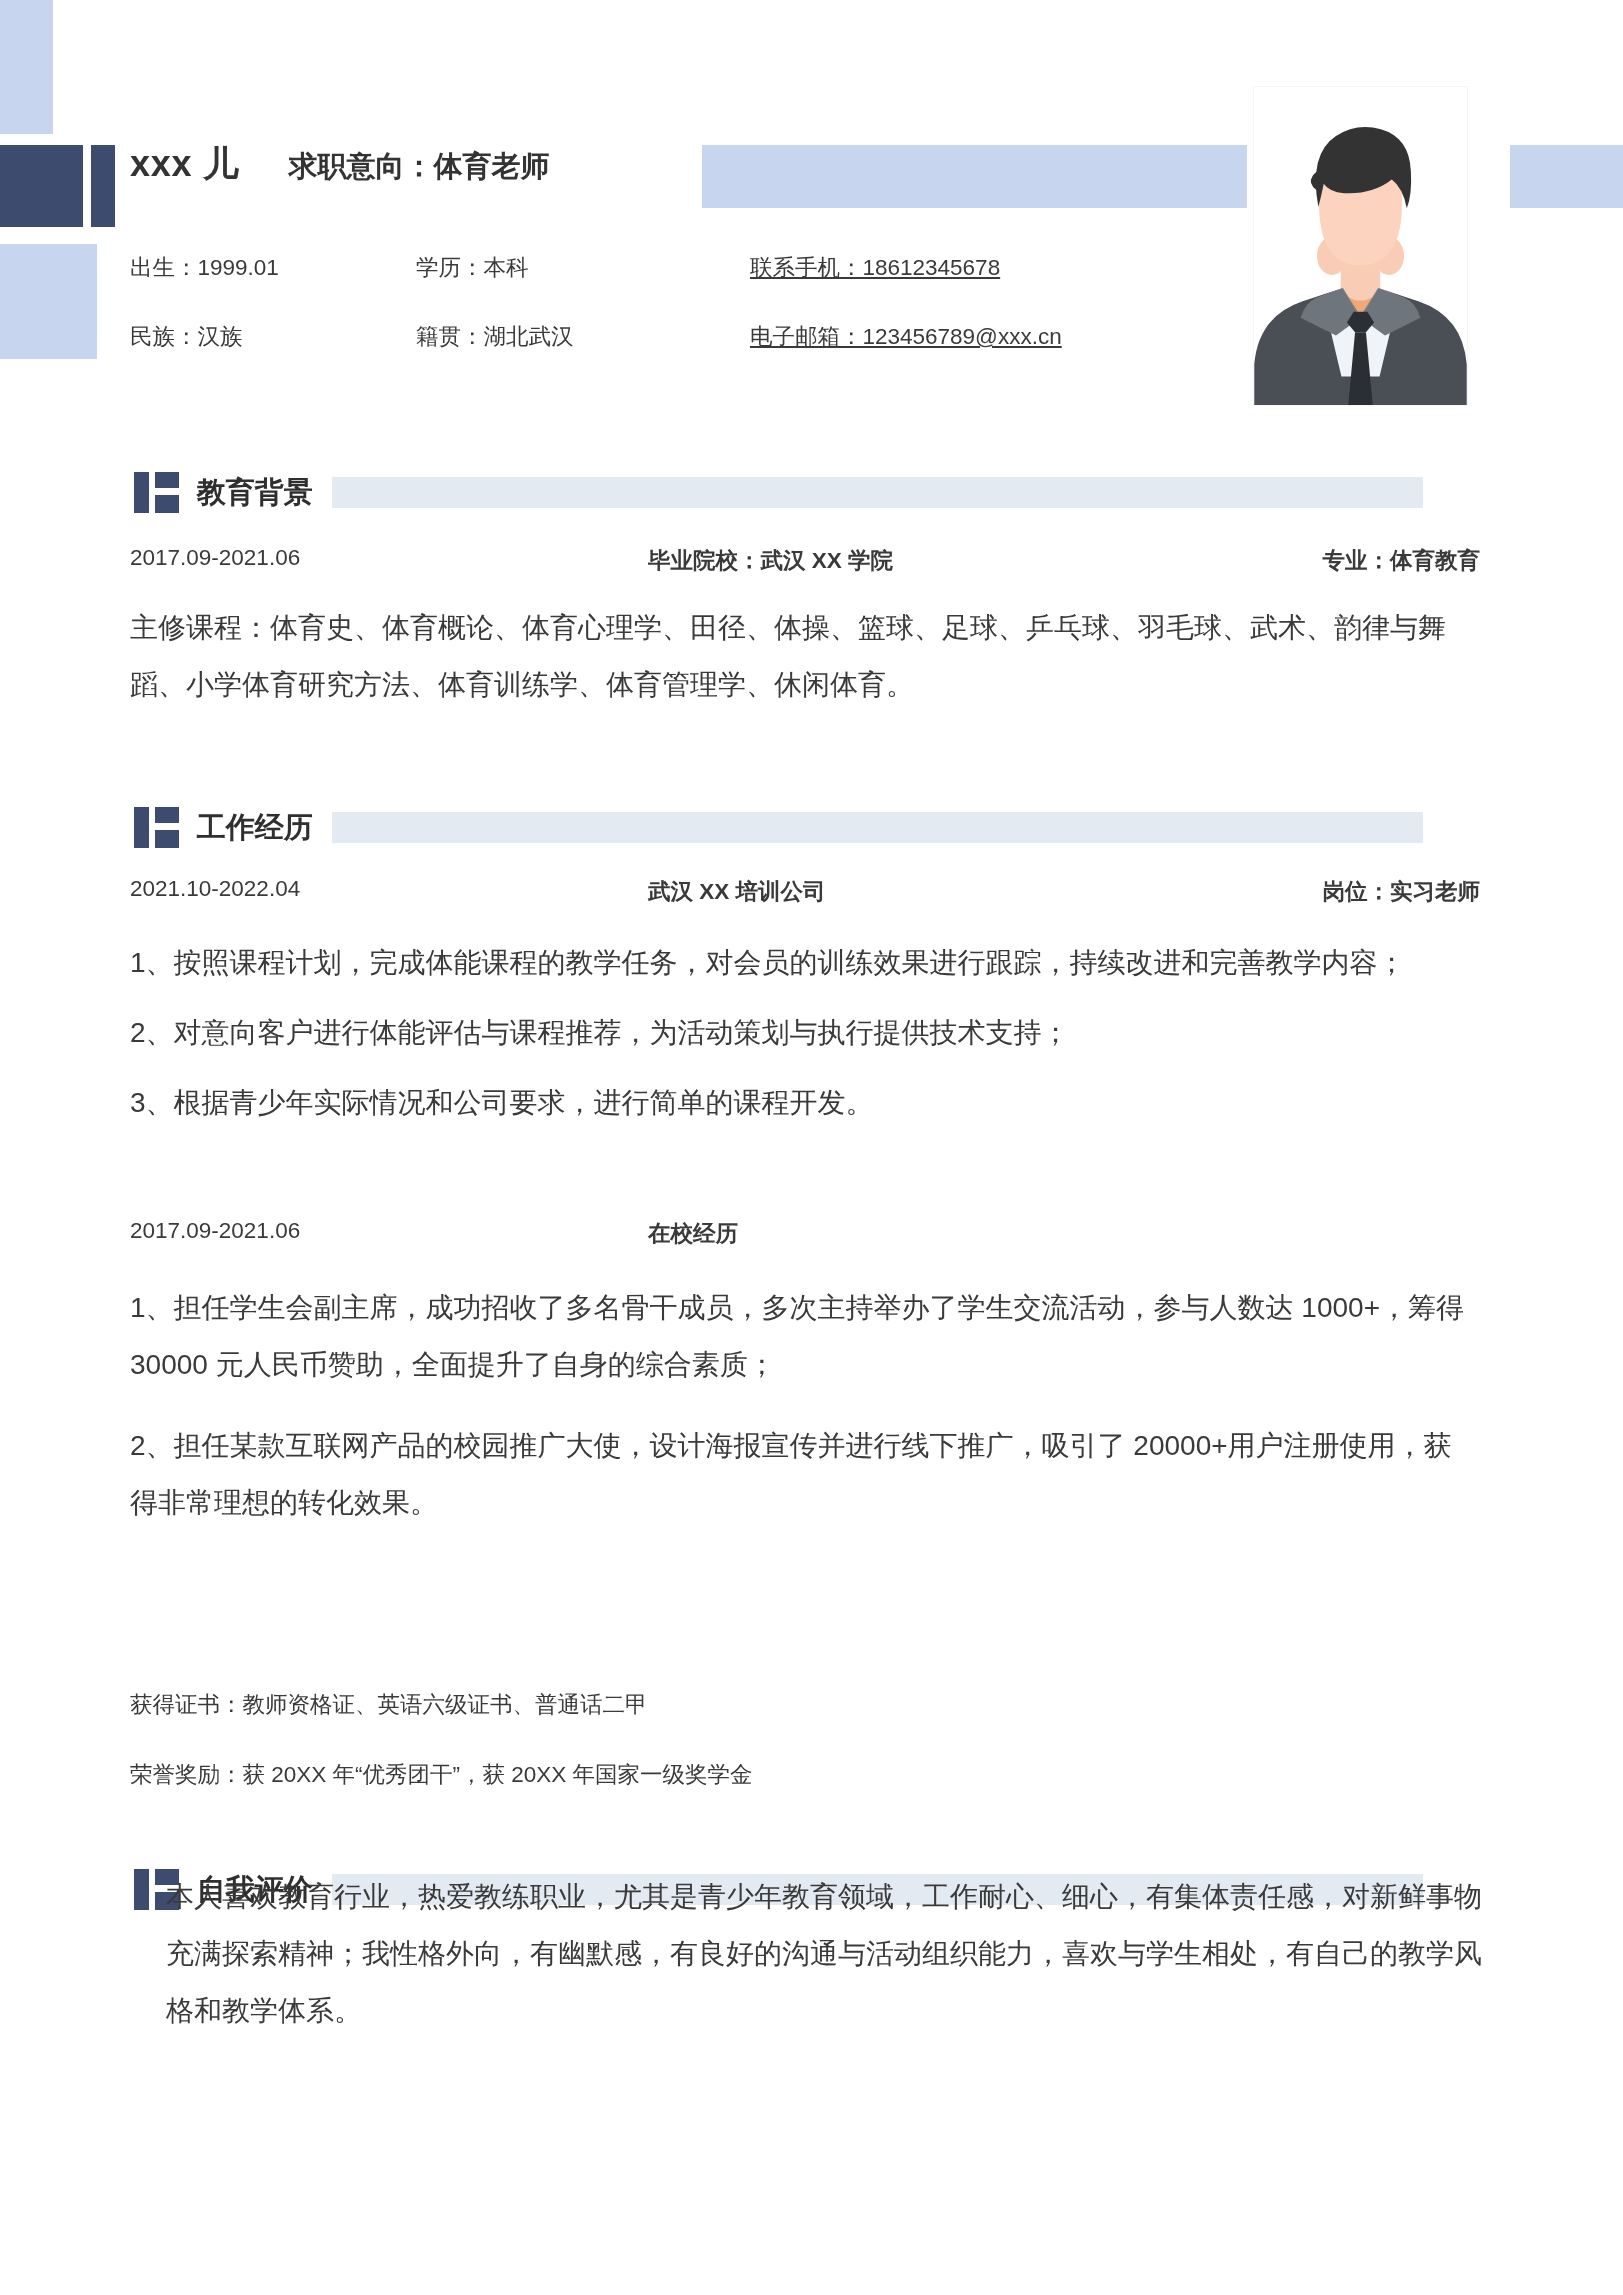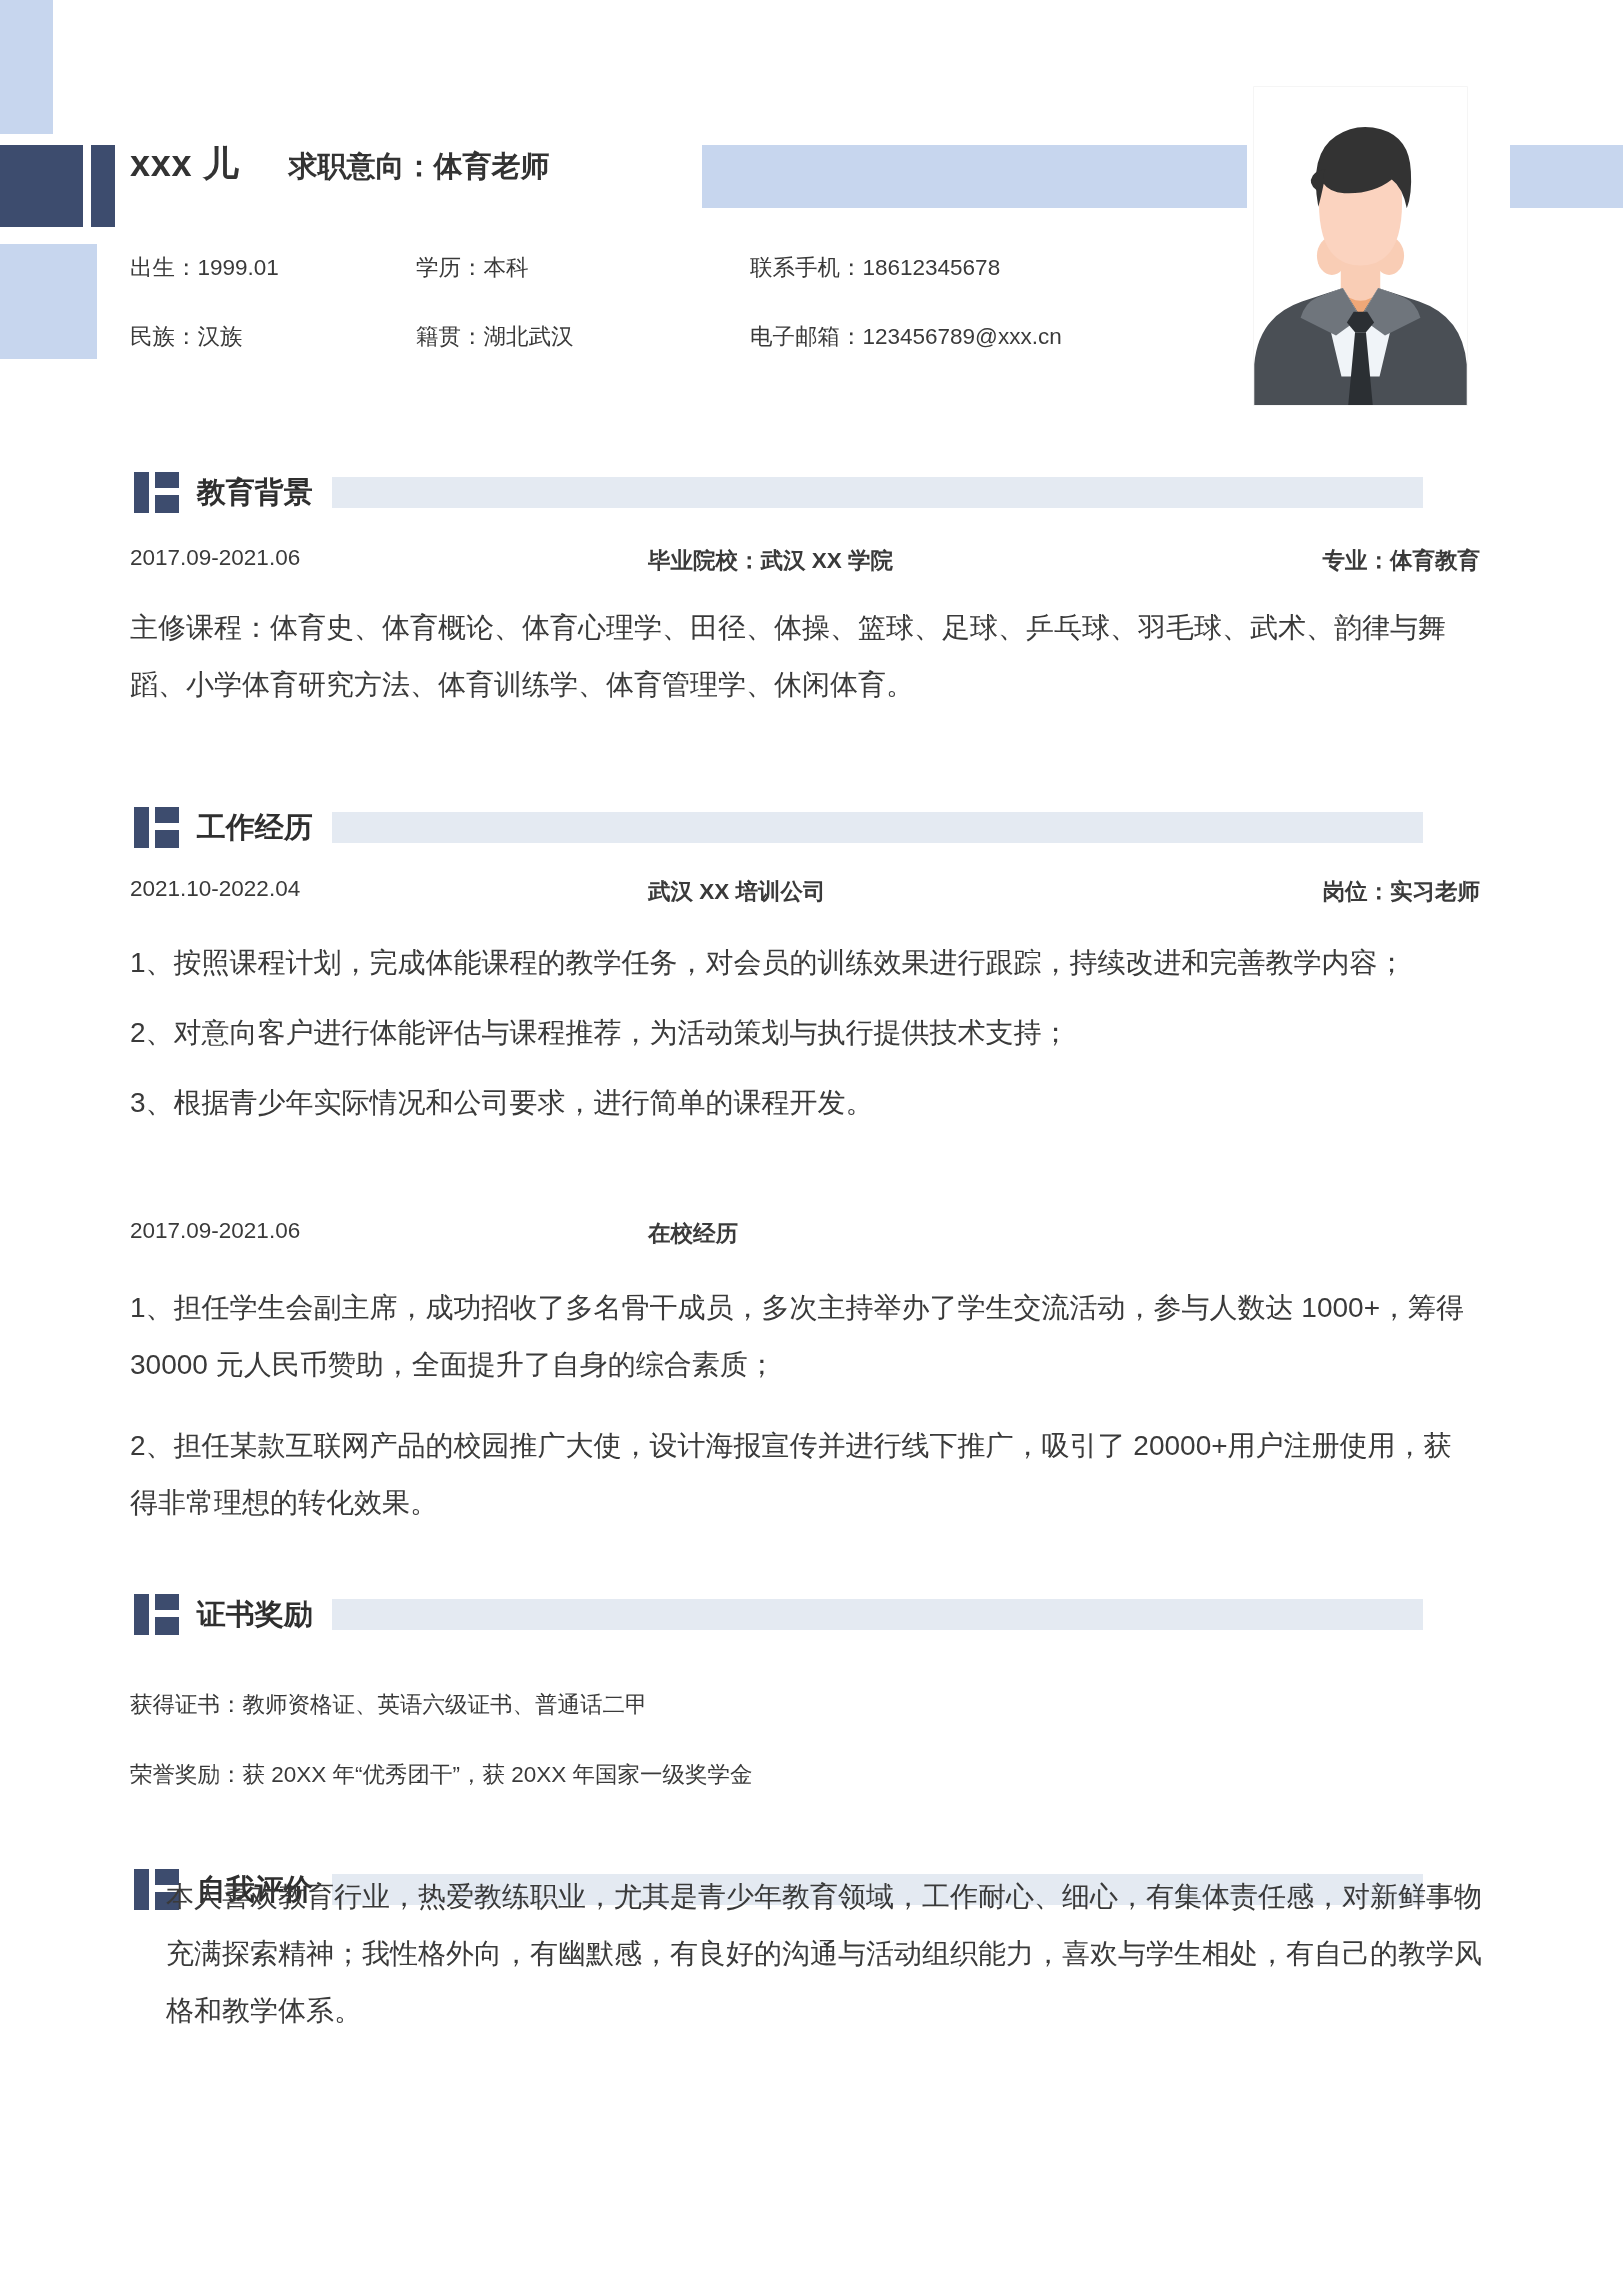--- a/index.html
+++ b/index.html
@@ -116,21 +116,21 @@
     display: flex;
     margin-bottom: 38px;
   }
   .info-cell {
     font-size: 22.5px;
     color: #3a3a3a;
     white-space: nowrap;
   }
   .info-cell.c1 { width: 286px; }
   .info-cell.c2 { width: 334px; }
-  .info-cell.c3 { width: 477px; }
+  .info-cell.c3 { width: 477px; text-decoration: underline; }
 
   
   .section-head {
     position: absolute;
     display: flex;
     align-items: center;
     left: 134px;
     font-family: Liberation Mono, monospace;
   }
   .sec-icon {
@@ -301,29 +301,20 @@
 
   <div class="row3" style="top:1218px;">
     <div class="a">2017.09-2021.06</div>
     <div class="b bold">在校经历</div>
     <div class="c bold"></div>
   </div>
 
   <div class="para" style="top:1279px; width:1340px;">1、担任学生会副主席，成功招收了多名骨干成员，多次主持举办了学生交流活动，参与人数达 1000+，筹得 30000 元人民币赞助，全面提升了自身的综合素质；</div>
   <div class="para" style="top:1417px; width:1340px;">2、担任某款互联网产品的校园推广大使，设计海报宣传并进行线下推广，吸引了 20000+用户注册使用，获得非常理想的转化效果。</div>
 
-  <div class="section-head" style="top:1594px; width:1350px;">
-    <div class="sec-icon">
-      <span class="bar-left"></span>
-        <span class="bar-tr"></span>
-        <span class="bar-br"></span>
-    </div>
-    <div class="sec-title">证书奖励</div>
-    <div class="sec-bar" style="width:1091px;"></div>
-  </div>
 
   <div class="line" style="left:130px; top:1689px;">获得证书：教师资格证、英语六级证书、普通话二甲</div>
   <div class="line" style="left:130px; top:1759px;">荣誉奖励：获 20XX 年“优秀团干”，获 20XX 年国家一级奖学金</div>
 
   <div class="section-head" style="top:1869px; width:1350px;">
     <div class="sec-icon">
       <span class="bar-left"></span>
         <span class="bar-tr"></span>
         <span class="bar-br"></span>
     </div>

